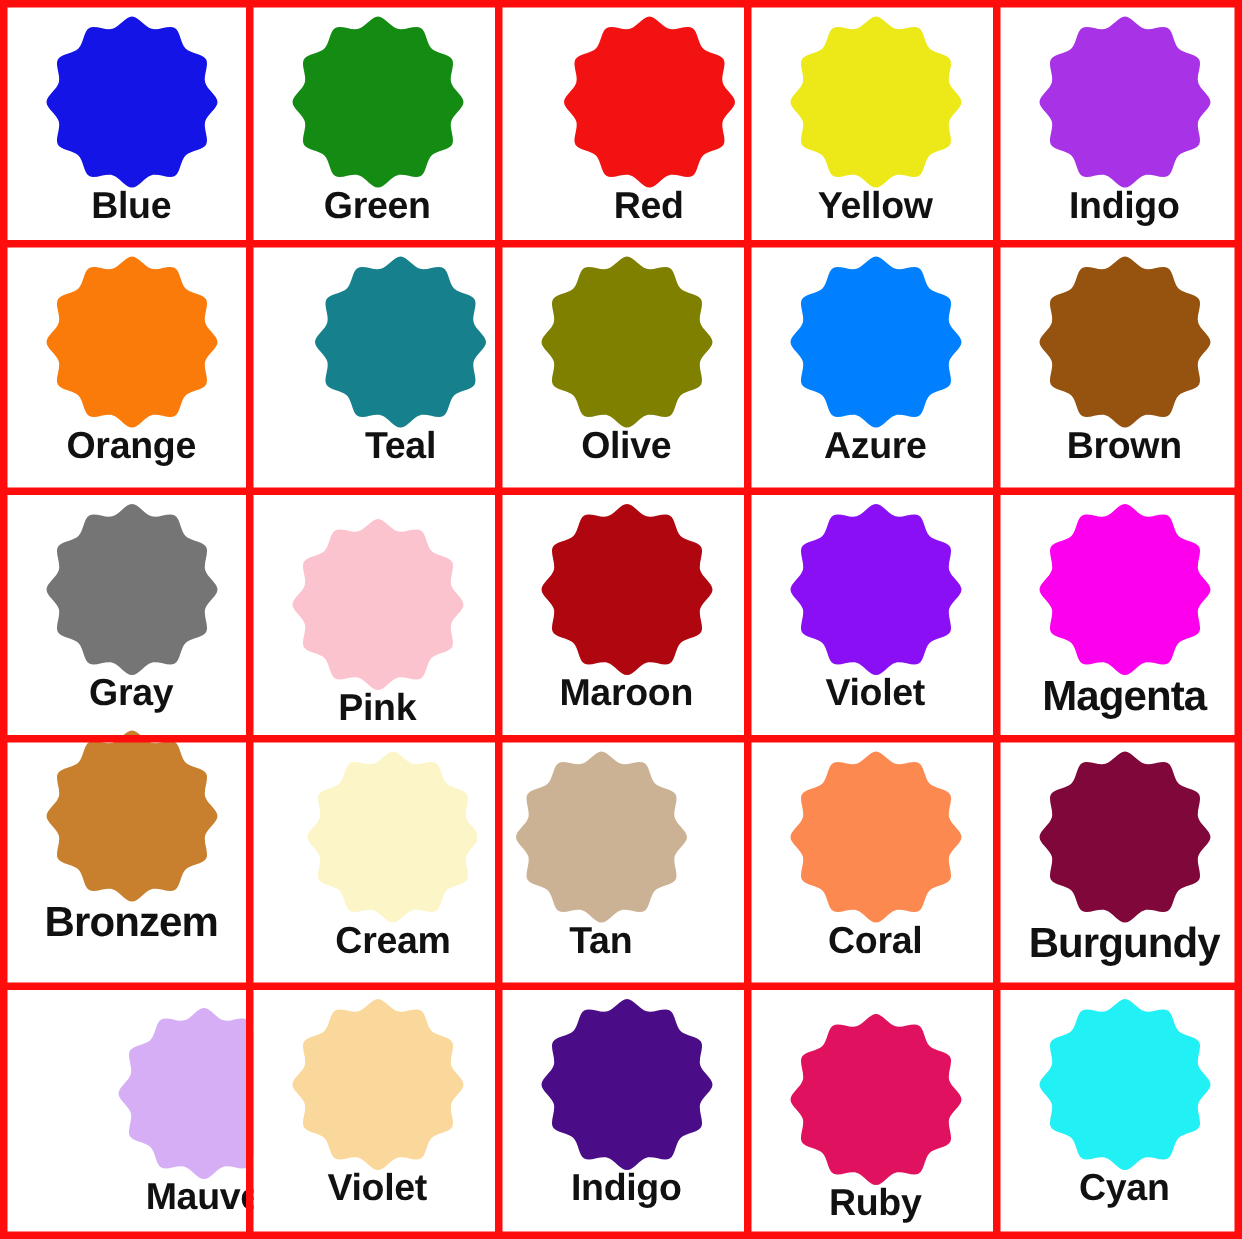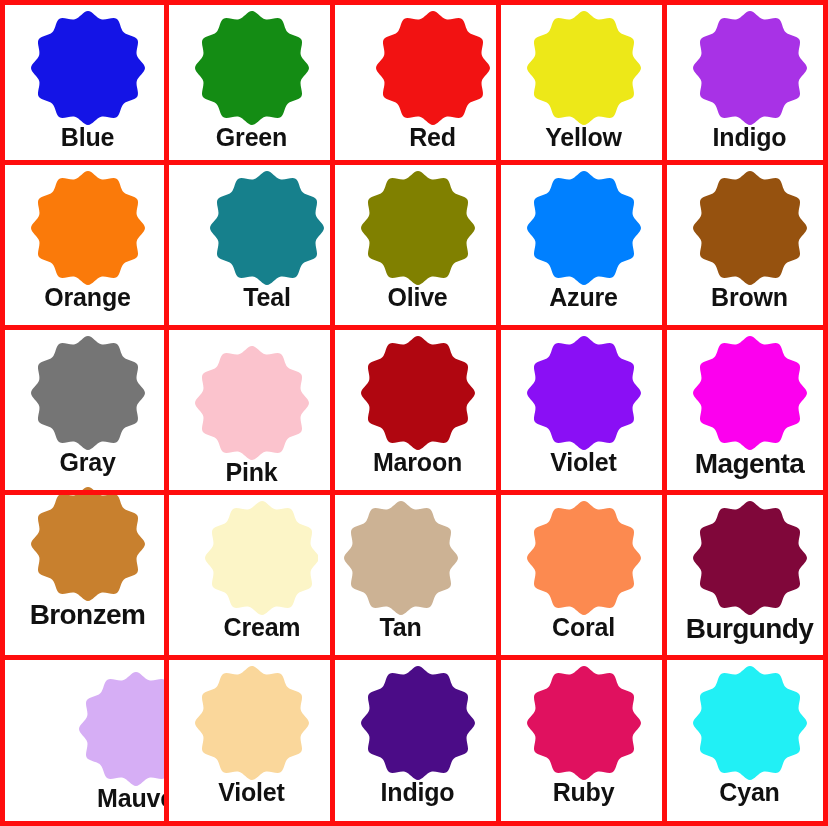--- a/index.html
+++ b/index.html
@@ -284,21 +284,21 @@
       <div class="cell-label">Violet</div>
     </div>
     <div class="cell" style="left: 335px; top: 660px;">
       <div class="swatch-wrap">
         <svg viewBox="0 0 118 118" class="swatch">
           <path d="M 59.00 2.00 C 63.36 2.00, 67.32 8.95, 72.07 10.22 C 76.82 11.49, 83.73 7.46, 87.50 9.64 C 91.27 11.81, 91.23 19.81, 94.71 23.29 C 98.19 26.77, 106.19 26.73, 108.36 30.50 C 110.54 34.27, 106.51 41.18, 107.78 45.93 C 109.05 50.68, 116.00 54.64, 116.00 59.00 C 116.00 63.36, 109.05 67.32, 107.78 72.07 C 106.51 76.82, 110.54 83.73, 108.36 87.50 C 106.19 91.27, 98.19 91.23, 94.71 94.71 C 91.23 98.19, 91.27 106.19, 87.50 108.36 C 83.73 110.54, 76.82 106.51, 72.07 107.78 C 67.32 109.05, 63.36 116.00, 59.00 116.00 C 54.64 116.00, 50.68 109.05, 45.93 107.78 C 41.18 106.51, 34.27 110.54, 30.50 108.36 C 26.73 106.19, 26.77 98.19, 23.29 94.71 C 19.81 91.23, 11.81 91.27, 9.64 87.50 C 7.46 83.73, 11.49 76.82, 10.22 72.07 C 8.95 67.32, 2.00 63.36, 2.00 59.00 C 2.00 54.64, 8.95 50.68, 10.22 45.93 C 11.49 41.18, 7.46 34.27, 9.64 30.50 C 11.81 26.73, 19.81 26.77, 23.29 23.29 C 26.77 19.81, 26.73 11.81, 30.50 9.64 C 34.27 7.46, 41.18 11.49, 45.93 10.22 C 50.68 8.95, 54.64 2.00, 59.00 2.00 Z" fill="#4B0C87"></path>
         </svg>
       </div>
       <div class="cell-label">Indigo</div>
     </div>
-    <div class="cell" style="left: 501px; top: 660px;">
+    <div class="cell" style="left: 501px; top: 660px; justify-content: center;">
       <div class="swatch-wrap">
         <svg viewBox="0 0 118 118" class="swatch">
           <path d="M 59.00 2.00 C 63.36 2.00, 67.32 8.95, 72.07 10.22 C 76.82 11.49, 83.73 7.46, 87.50 9.64 C 91.27 11.81, 91.23 19.81, 94.71 23.29 C 98.19 26.77, 106.19 26.73, 108.36 30.50 C 110.54 34.27, 106.51 41.18, 107.78 45.93 C 109.05 50.68, 116.00 54.64, 116.00 59.00 C 116.00 63.36, 109.05 67.32, 107.78 72.07 C 106.51 76.82, 110.54 83.73, 108.36 87.50 C 106.19 91.27, 98.19 91.23, 94.71 94.71 C 91.23 98.19, 91.27 106.19, 87.50 108.36 C 83.73 110.54, 76.82 106.51, 72.07 107.78 C 67.32 109.05, 63.36 116.00, 59.00 116.00 C 54.64 116.00, 50.68 109.05, 45.93 107.78 C 41.18 106.51, 34.27 110.54, 30.50 108.36 C 26.73 106.19, 26.77 98.19, 23.29 94.71 C 19.81 91.23, 11.81 91.27, 9.64 87.50 C 7.46 83.73, 11.49 76.82, 10.22 72.07 C 8.95 67.32, 2.00 63.36, 2.00 59.00 C 2.00 54.64, 8.95 50.68, 10.22 45.93 C 11.49 41.18, 7.46 34.27, 9.64 30.50 C 11.81 26.73, 19.81 26.77, 23.29 23.29 C 26.77 19.81, 26.73 11.81, 30.50 9.64 C 34.27 7.46, 41.18 11.49, 45.93 10.22 C 50.68 8.95, 54.64 2.00, 59.00 2.00 Z" fill="#E0115F"></path>
         </svg>
       </div>
       <div class="cell-label">Ruby</div>
     </div>
     <div class="cell" style="left: 667px; top: 660px;">
       <div class="swatch-wrap">
         <svg viewBox="0 0 118 118" class="swatch">

